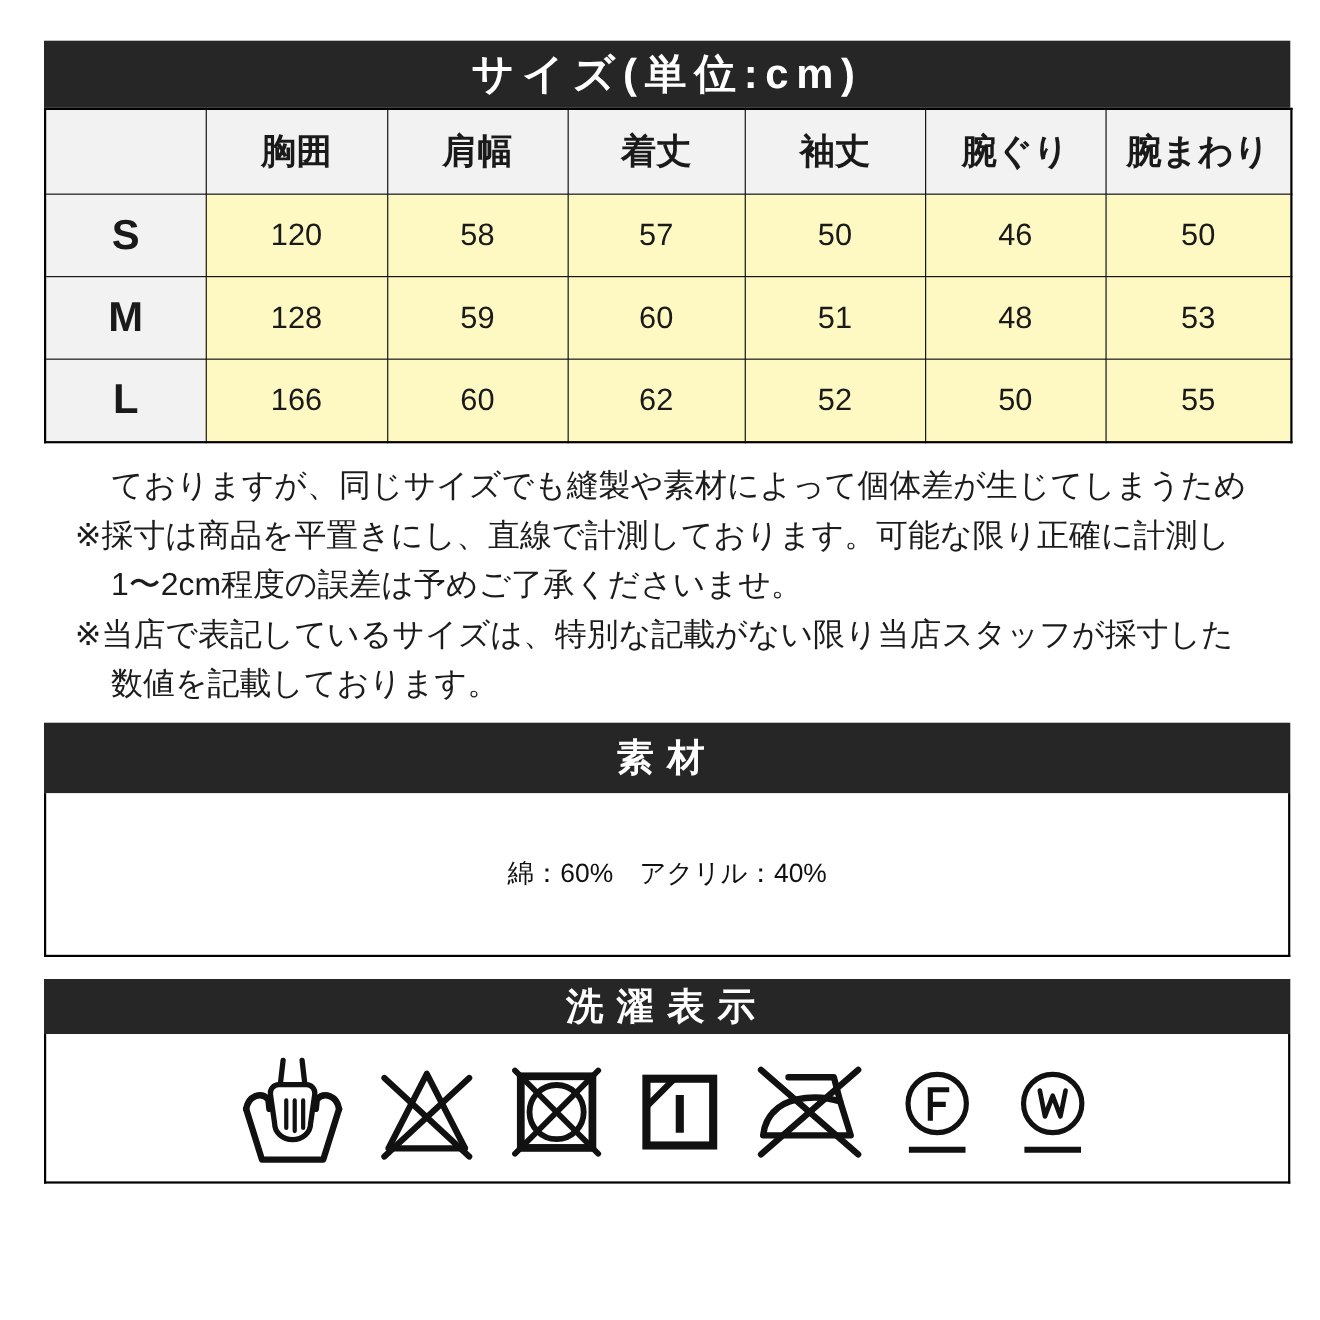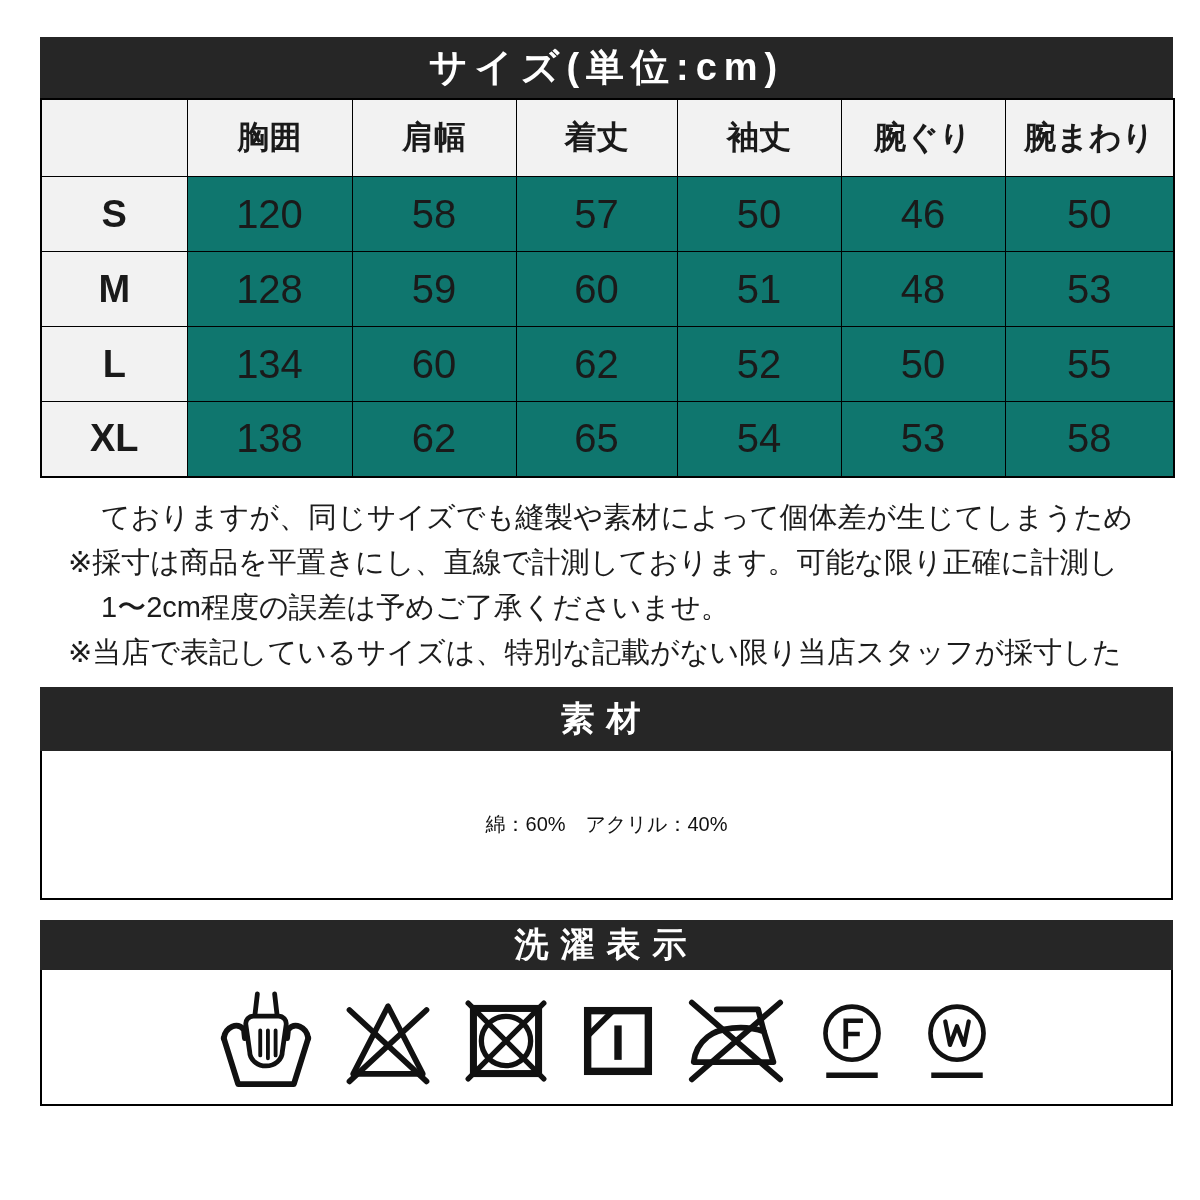--- a/index.html
+++ b/index.html
@@ -26,35 +26,35 @@
   table.size-table th,table.size-table td{
     border:1px solid #000;text-align:center;vertical-align:middle;padding:0;
   }
   table.size-table thead th{
     height:76px;background:#f2f2f2;font-size:32px;font-weight:bold;
   }
   table.size-table tbody tr{height:75px;}
   table.size-table tbody th{
     background:#f2f2f2;font-size:38px;font-weight:bold;
   }
-  table.size-table tbody td{background:#0f766e;font-size:40px;font-weight:normal;}
+  table.size-table tbody td{background:#fef9c3;font-size:28px;font-weight:normal;}
 
   
   .notes{margin-top:17px;padding-left:28px;font-size:29px;line-height:45px;color:#1c1c1c;}
   .note-line{margin-left:33px;white-space:nowrap;}
   .note-line.first{margin-left:0;}
 
   
   .section{margin-top:0;}
   .material-section{margin-top:12px;}
   .material-bar{height:64px;}
   .material-box{
     height:147px;border:2px solid #000;border-top:none;
     display:flex;align-items:center;justify-content:center;
-    font-size:20px;color:#111;
+    font-size:24px;color:#111;
   }
   .wash-section{margin-top:20px;}
   .wash-bar{height:50px;}
   .wash-box{
     height:136px;border:2px solid #000;border-top:none;
     display:flex;align-items:center;justify-content:center;gap:27px;
     padding-top:8px;box-sizing:border-box;
   }
   .care-icon{display:flex;align-items:center;justify-content:center;}
 </style>
@@ -102,48 +102,40 @@
           <th>M</th>
           <td>128</td>
           <td>59</td>
           <td>60</td>
           <td>51</td>
           <td>48</td>
           <td>53</td>
         </tr>
         <tr>
           <th>L</th>
-          <td>134</td>
+          <td>166</td>
           <td>60</td>
           <td>62</td>
           <td>52</td>
           <td>50</td>
           <td>55</td>
         </tr>
-        <tr>
-          <th>XL</th>
-          <td>138</td>
-          <td>62</td>
-          <td>65</td>
-          <td>54</td>
-          <td>53</td>
-          <td>58</td>
-        </tr>
       </tbody>
     </table>
   </section>
 
   <div class="notes">
     <div class="note">
       <div class="note-line">ておりますが、同じサイズでも縫製や素材によって個体差が生じてしまうため</div>
       <div class="note-line first">※採寸は商品を平置きにし、直線で計測しております。可能な限り正確に計測し</div>
       <div class="note-line">1〜2cm程度の誤差は予めご了承くださいませ。</div>
     </div>
     <div class="note">
       <div class="note-line first">※当店で表記しているサイズは、特別な記載がない限り当店スタッフが採寸した</div>
+      <div class="note-line">数値を記載しております。</div>
     </div>
   </div>
 
   <section class="section material-section">
     <div class="bar bar-sub material-bar">
       <span>素材</span>
     </div>
     <div class="material-box">
       <span>綿：60%　アクリル：40%</span>
     </div>

